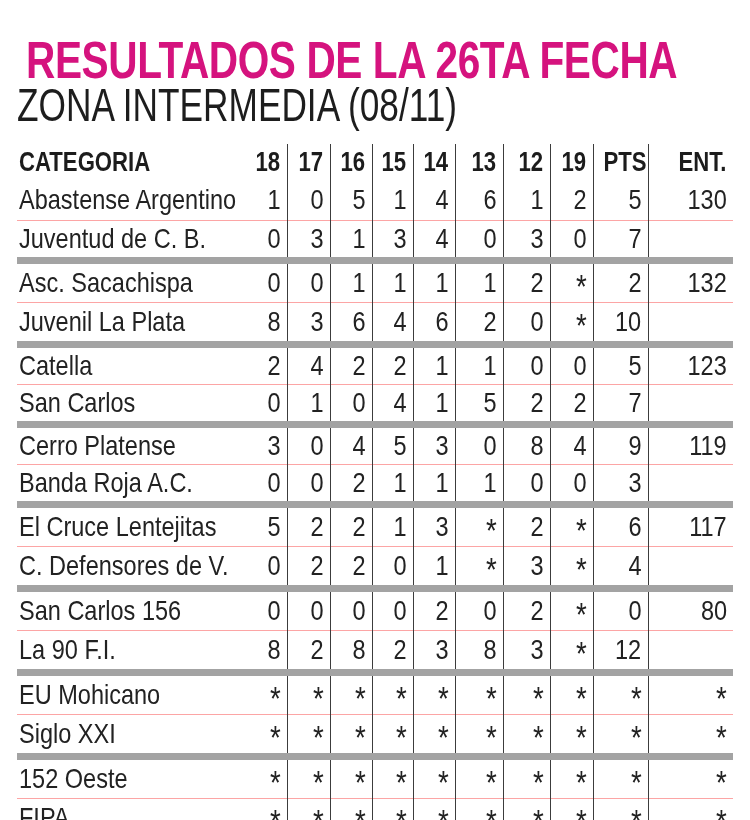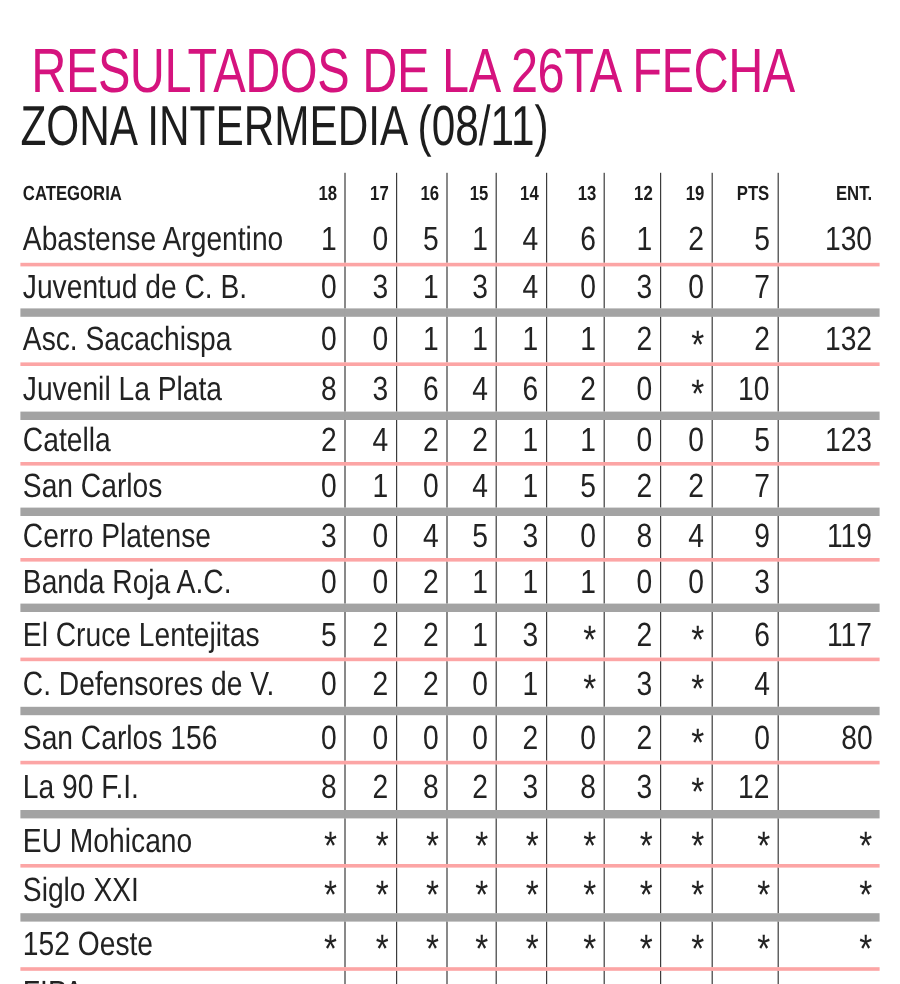--- a/index.html
+++ b/index.html
@@ -24,21 +24,21 @@
     display: inline-block;
     white-space: nowrap;
     transform-origin: 0 50%;
   }
   .r .cnd { transform-origin: 100% 50%; }
 
   h1.title {
     margin: 34px 0 0 9px;
     font-size: 52px;
     line-height: 1;
-    font-weight: 400;
+    font-weight: 700;
     letter-spacing: -0.5px;
   }
   h1.title .cnd { transform: scaleX(0.78); }
 
   h2.subtitle {
     margin: -5px 0 16px 0;
     font-size: 47px;
     line-height: 1;
     font-weight: 400;
     color: #1d1d1d;
@@ -55,21 +55,21 @@
   thead tr { height: 36px; }
   tbody tr { height: 40px; }
 
   th, td {
     padding: 0 6px 0 0;
     text-align: right;
     vertical-align: middle;
     overflow: visible;
   }
   th {
-    font-size: 17px;
+    font-size: 27px;
     font-weight: 700;
     color: #1c1c1c;
   }
   th .cnd { transform: scaleX(0.82); }
   td {
     font-size: 28px;
     font-weight: 400;
     color: #222222;
   }
   td .cnd { transform: scaleX(0.84); }
@@ -78,21 +78,21 @@
     text-align: left;
     padding: 0 0 0 2px;
   }
 
   
   th:nth-child(n+3), td:nth-child(n+3) {
     border-left: 1px solid #3c3c3c;
   }
 
   
-  tbody tr.sep-thin   { border-bottom: 3px solid #fca5a5; }
+  tbody tr.sep-thin   { border-bottom: 1px solid #fca5a5; }
   tbody tr.sep-thick  { border-bottom: 7px solid #a3a3a3; }
   tbody tr.sep-bottom { border-bottom: 7px solid #404040; }
 
   td .ast {
     font-size: 33px;
     position: relative;
     top: 4px;
   }
 </style>
 </head>

